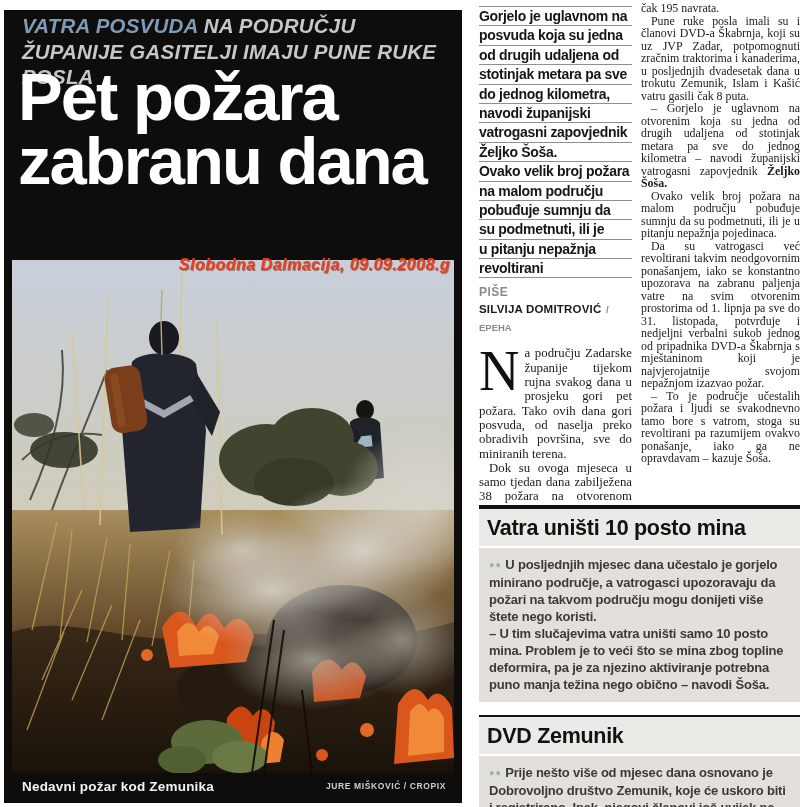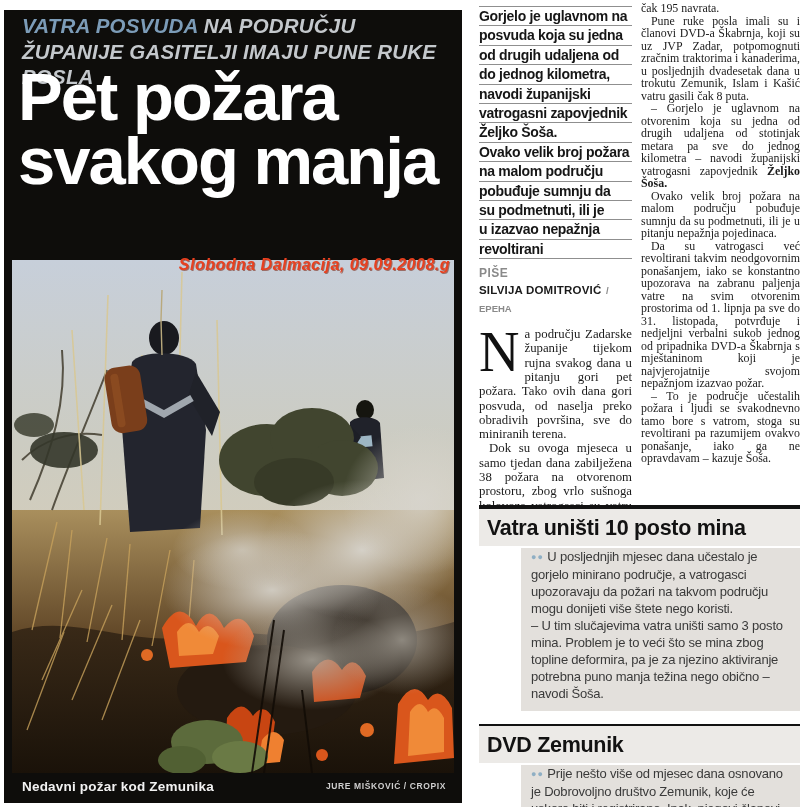--- a/index.html
+++ b/index.html
@@ -77,40 +77,39 @@
 
   
   .boxes { position:absolute; left:479px; top:505px; width:321px; }
   .box-rule { border-top:4px solid #121212; }
   .box-sep { border-top:2px solid #121212; margin-top:13px; }
   .box-title {
     font-size:21.5px; font-weight:bold; color:#121212; letter-spacing:-.3px;
     background:var(--box-title-bg,#eceae7); padding:7px 8px 5px 8px;
   }
   .box-body {
-    background:var(--box-bg,#e3e0dc); margin-top:2px; padding:0 10px 9px 10px;
-    font-size:13px; font-weight:normal; line-height:17px; color:#3a3a3a;
+    background:var(--box-bg,#e3e0dc); margin-top:2px; padding:8px 10px 9px 10px;
+    font-size:13px; font-weight:bold; line-height:17px; color:#3a3a3a;
     letter-spacing:-.2px;
-    margin-left:42px;
   }
   .box-body .bullet { color:var(--bullet-blue,#8fafc4); font-size:9px; letter-spacing:1px; vertical-align:1px; }
   .box-body p + p { margin-top:0; }
 </style>
 </head>
 <body>
 
 <div id="page">
 
   <div class="left-block">
     <div class="kicker">
       <span class="hl">VATRA POSVUDA</span><span class="rest"> NA PODRUČJU ŽUPANIJE GASITELJI IMAJU PUNE RUKE POSLA</span>
     </div>
     <div class="headline">
       <div>Pet požara</div>
-      <div>svakog manja</div>
+      <div>zabranu dana</div>
     </div>
 
     <div class="photo-frame">
       <svg width="442" height="513" viewBox="0 0 442 513" xmlns="http://www.w3.org/2000/svg">
         <defs>
           <linearGradient id="sky" x1="0" y1="0" x2="0" y2="1">
             <stop offset="0" stop-color="#c7cfda"></stop>
             <stop offset=".55" stop-color="#ccccc2"></stop>
             <stop offset="1" stop-color="#d6cdb8"></stop>
           </linearGradient>
@@ -238,60 +237,61 @@
     </div>
   </div>
 
   <div class="stamp">Slobodna Dalmacija, 09.09.2008.g</div>
 
   <div class="col-mid">
     <div class="pullquote">
       <div class="pq-line">Gorjelo je uglavnom na</div>
       <div class="pq-line">posvuda koja su jedna</div>
       <div class="pq-line">od drugih udaljena od</div>
+      <div class="pq-line">stotinjak metara pa sve</div>
       <div class="pq-line">do jednog kilometra,</div>
       <div class="pq-line">navodi županijski</div>
       <div class="pq-line">vatrogasni zapovjednik</div>
       <div class="pq-line">Željko Šoša.</div>
       <div class="pq-line">Ovako velik broj požara</div>
       <div class="pq-line">na malom području</div>
       <div class="pq-line">pobuđuje sumnju da</div>
       <div class="pq-line">su podmetnuti, ili je</div>
-      <div class="pq-line">u izazvao nepažnja</div>
+      <div class="pq-line">u pitanju nepažnja</div>
       <div class="pq-line">revoltirani</div>
     </div>
     <div class="byline">
       <div class="pise">PIŠE</div>
       <div>
         <span class="name">SILVIJA DOMITROVIĆ</span>
         <span class="agency">/ EPEHA</span>
       </div>
     </div>
     <div class="mid-body">
-      <p><span class="dropcap">N</span><span>a području Zadarske županije tijekom rujna svakog dana u pitanju gori pet požara. Tako ovih dana gori posvuda, od naselja preko obradivih površina, sve do miniranih terena.</span></p>
+      <p><span class="dropcap">N</span><span>a području Zadarske županije tijekom rujna svakog dana u prosjeku gori pet požara. Tako ovih dana gori posvuda, od naselja preko obradivih površina, sve do miniranih terena.</span></p>
       <p class="p2">Dok su ovoga mjeseca u samo tjedan dana zabilježena 38 požara na otvorenom prostoru, zbog vrlo sušnoga kolovoza vatrogasci su vatru gasili u</p>
     </div>
   </div>
 
   <div class="col-right">
     <p>čak 195 navrata.</p>
     <p class="indent">Pune ruke posla imali su i članovi DVD-a Škabrnja, koji su uz JVP Zadar, potpomognuti zračnim traktorima i kanaderima, u posljednjih dvadesetak dana u trokutu Zemunik, Islam i Kašić vatru gasili čak 8 puta.</p>
     <p class="indent"><span>– Gorjelo je uglavnom na otvorenim koja su jedna od drugih udaljena od stotinjak metara pa sve do jednog kilometra – navodi županijski vatrogasni zapovjednik </span><span class="boldname">Željko Šoša.</span></p>
     <p class="indent">Ovako velik broj požara na malom području pobuđuje sumnju da su podmetnuti, ili je u pitanju nepažnja pojedinaca.</p>
     <p class="indent">Da su vatrogasci već revoltirani takvim neodgovornim ponašanjem, iako se konstantno upozorava na zabranu paljenja vatre na svim otvorenim prostorima od 1. lipnja pa sve do 31. listopada, potvrđuje i nedjeljni verbalni sukob jednog od pripadnika DVD-a Škabrnja s mještaninom koji je najvjerojatnije svojom nepažnjom izazvao požar.</p>
     <p class="indent">– To je područje učestalih požara i ljudi se svakodnevno tamo bore s vatrom, stoga su revoltirani pa razumijem ovakvo ponašanje, iako ga ne opravdavam – kazuje Šoša.</p>
   </div>
 
   <div class="boxes">
     <div class="box-rule"></div>
     <div>
       <div class="box-title">Vatra uništi 10 posto mina</div>
       <div class="box-body">
         <p><span class="bullet">●●</span><span> U posljednjih mjesec dana učestalo je gorjelo minirano područje, a vatrogasci upozoravaju da požari na takvom području mogu donijeti više štete nego koristi.</span></p>
-        <p>– U tim slučajevima vatra uništi samo 3 posto mina. Problem je to veći što se mina zbog topline deformira, pa je za njezino aktiviranje potrebna puno manja težina nego obično – navodi Šoša.</p>
+        <p>– U tim slučajevima vatra uništi samo 10 posto mina. Problem je to veći što se mina zbog topline deformira, pa je za njezino aktiviranje potrebna puno manja težina nego obično – navodi Šoša.</p>
       </div>
     </div>
     <div class="box-sep"></div>
     <div>
       <div class="box-title">DVD Zemunik</div>
       <div class="box-body">
         <p><span class="bullet">●●</span><span> Prije nešto više od mjesec dana osnovano je Dobrovoljno društvo Zemunik, koje će uskoro biti i registrirano. Ipak, njegovi članovi još uvijek ne mogu sudjelovati u gašenju požara jer nemaju vozilo ni opremu, no očekuje se da će za svoje zadatke biti spremni do iduće protupožarne sezone.</span></p>
       </div>
     </div>
   </div>

